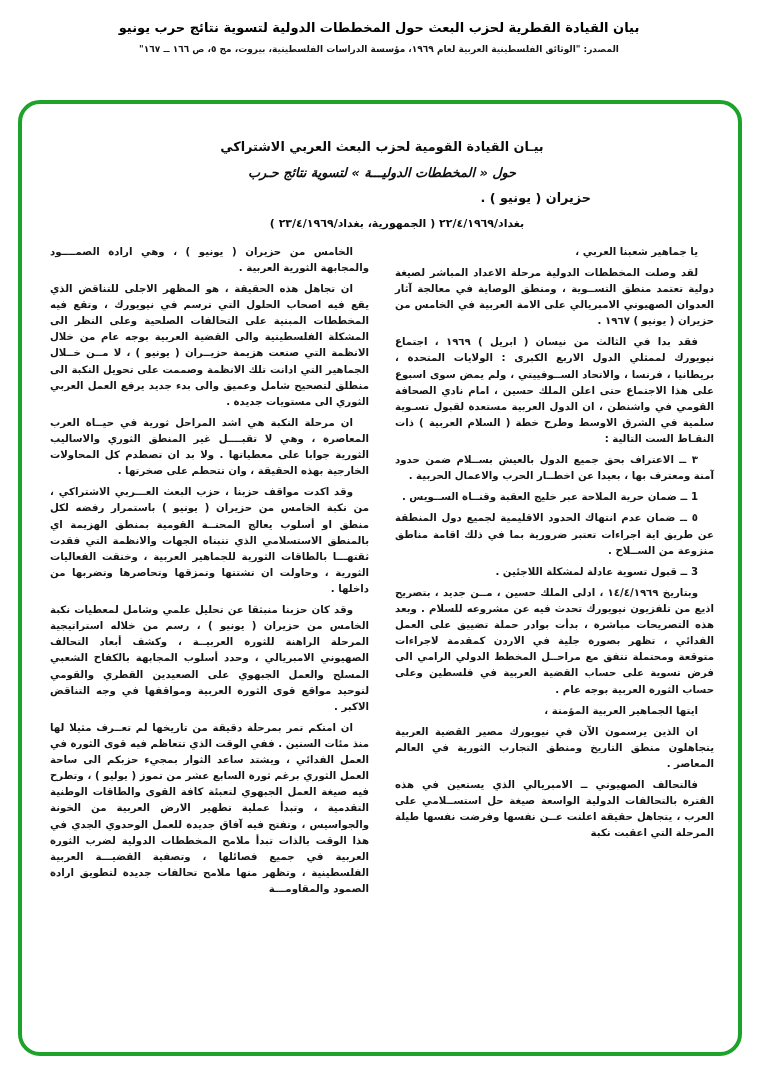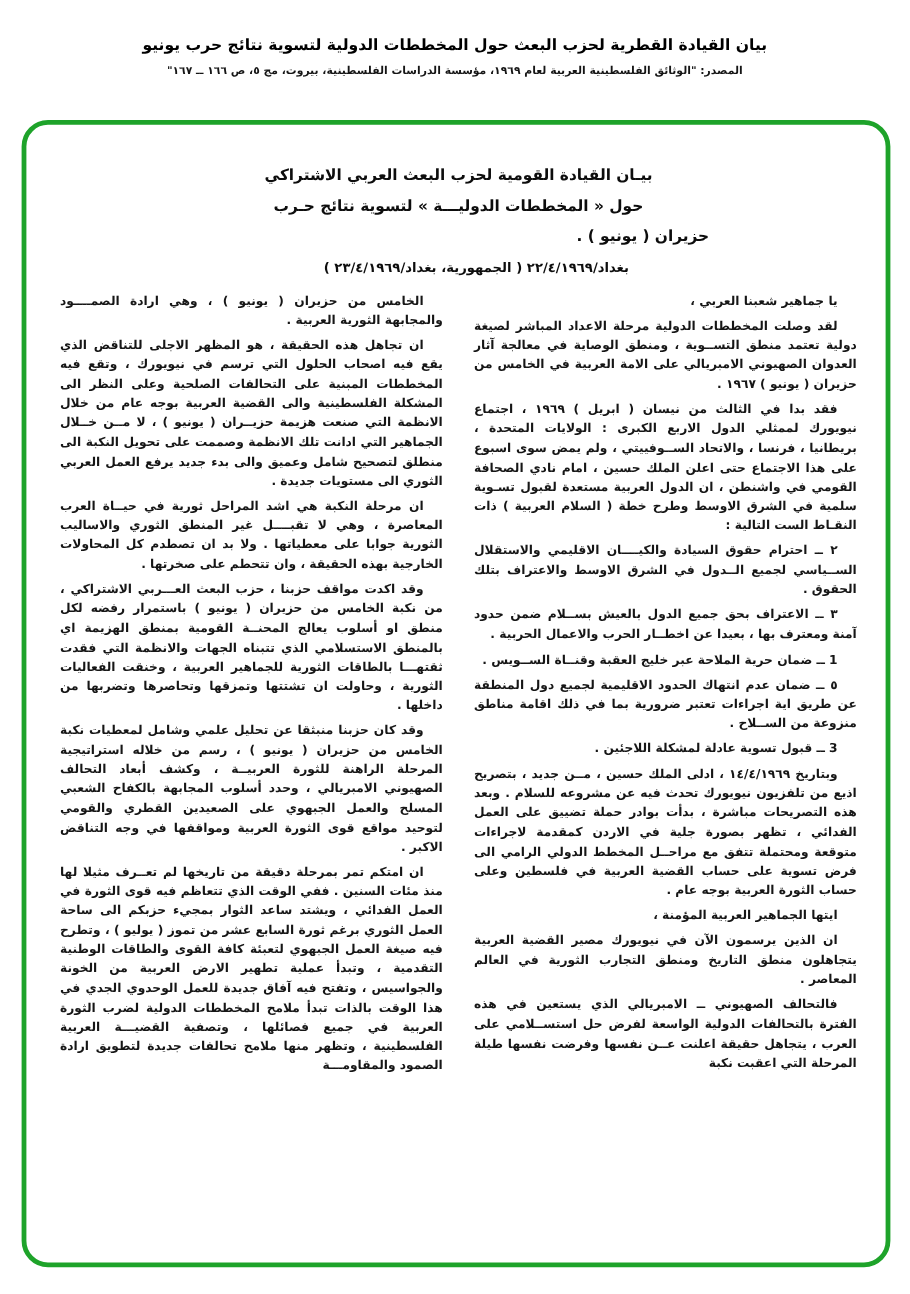--- a/index.html
+++ b/index.html
@@ -4,40 +4,40 @@
 <style>
   html, body { margin: 0; padding: 0; background: #ffffff; }
   .page {
     width: 758px; height: 1078px;
     position: relative; overflow: hidden;
     background: #ffffff;
     direction: rtl;
     font-family: "DejaVu Sans", sans-serif;
     color: #111111;
   }
-  .top-header { text-align: center; padding-top: 31px; }
+  .top-header { text-align: center; padding-top: 20px; }
   .top-title { font-size: 13px; font-weight: bold; color: #000000; padding: 0 30px; }
   .top-source { font-size: 9px; font-weight: bold; color: #151515; margin-top: 9px; padding: 0 20px; }
   .frame {
     position: absolute;
     top: 100px; right: 16px; left: 18px; bottom: 22px;
     border: 4px solid #1ea32a;
     border-radius: 22px;
     background: #ffffff;
     box-sizing: border-box;
     padding: 26px 24px 18px 28px;
     overflow: hidden;
   }
   .doc-heading {
     width: 430px; margin: 4px auto 2px auto;
     font-size: 12.8px; font-weight: bold; line-height: 2.0;
     text-align: center; color: #0d0d0d;
   }
   .doc-heading .h-line { text-align: center; }
-  .doc-heading .h-line:nth-child(2) { letter-spacing: 0.3px; }
+  .doc-heading .h-line:nth-child(2) { letter-spacing: 0.3px; font-style: italic; }
   .doc-heading .h-line:nth-child(3) { text-align: right; padding-right: 6px; }
   .dateline {
     text-align: center; font-size: 11px; font-weight: bold;
     margin: 6px 0 14px 30px; color: #0d0d0d;
   }
   .columns { display: flex; gap: 26px; }
   .col {
     flex: 1 1 0;
     text-align: justify;
     font-size: 10.2px;
@@ -65,29 +65,28 @@
       <div class="h-line">حزيران ( يونيو ) .</div>
     </div>
 
     <div class="dateline">بغداد/٢٢/٤/١٩٦٩   ( الجمهورية، بغداد/٢٣/٤/١٩٦٩ )</div>
 
     <div class="columns">
       <div class="col">
           <p>يا جماهير شعبنا العربي ،</p>
           <p>لقد وصلت المخططات الدولية مرحلة الاعداد المباشر لصيغة دولية تعتمد منطق التســوية ، ومنطق الوصاية في معالجة آثار العدوان الصهيوني الامبريالي على الامة العربية في الخامس من حزيران ( يونيو ) ١٩٦٧ .</p>
           <p>فقد بدا في الثالث من نيسان ( ابريل ) ١٩٦٩ ، اجتماع نيويورك لممثلي الدول الاربع الكبرى : الولايات المتحدة ، بريطانيا ، فرنسا ، والاتحاد الســوفييتي ، ولم يمض سوى اسبوع على هذا الاجتماع حتى اعلن الملك حسين ، امام نادي الصحافة القومي في واشنطن ، ان الدول العربية مستعدة لقبول تسـوية سلمية في الشرق الاوسط وطرح خطة ( السلام العربية ) ذات النقـاط الست التالية :</p>
-          <p>٢ ــ احترام حقوق السيادة والكيــــان الاقليمي والاستقلال الســياسي لجميع الــدول في الشرق الاوسط والاعتراف بتلك الحقوق .</p>
           <p>٣ ــ الاعتراف بحق جميع الدول بالعيش بســلام ضمن حدود آمنة ومعترف بها ، بعيدا عن اخطــار الحرب والاعمال الحربية .</p>
           <p>1 ــ ضمان حرية الملاحة عبر خليج العقبة وقنــاة الســويس .</p>
           <p>٥ ــ ضمان عدم انتهاك الحدود الاقليمية لجميع دول المنطقة عن طريق اية اجراءات تعتبر ضرورية بما في ذلك اقامة مناطق منزوعة من الســلاح .</p>
           <p>3 ــ قبول تسوية عادلة لمشكلة اللاجئين .</p>
           <p>وبتاريخ ١٤/٤/١٩٦٩ ، ادلى الملك حسين ، مــن جديد ، بتصريح اذيع من تلفزيون نيويورك تحدث فيه عن مشروعه للسلام . وبعد هذه التصريحات مباشرة ، بدأت بوادر حملة تضييق على العمل الفدائي ، تظهر بصورة جلية في الاردن كمقدمة لاجراءات متوقعة ومحتملة تتفق مع مراحــل المخطط الدولي الرامي الى فرض تسوية على حساب القضية العربية في فلسطين وعلى حساب الثورة العربية بوجه عام .</p>
           <p>ايتها الجماهير العربية المؤمنة ،</p>
           <p>ان الذين يرسمون الآن في نيويورك مصير القضية العربية يتجاهلون منطق التاريخ ومنطق التجارب الثورية في العالم المعاصر .</p>
-          <p>فالتحالف الصهيوني ــ الامبريالي الذي يستعين في هذه الفترة بالتحالفات الدولية الواسعة لفرض حل استســلامي على العرب ، يتجاهل حقيقة اعلنت عــن نفسها وفرضت نفسها طيلة المرحلة التي اعقبت نكبة</p>
+          <p>فالتحالف الصهيوني ــ الامبريالي الذي يستعين في هذه الفترة بالتحالفات الدولية الواسعة صيغة حل استســلامي على العرب ، يتجاهل حقيقة اعلنت عــن نفسها وفرضت نفسها طيلة المرحلة التي اعقبت نكبة</p>
         </div>
       <div class="col">
           <p>الخامس من حزيران ( يونيو ) ، وهي ارادة الصمــــود والمجابهة الثورية العربية .</p>
           <p>ان تجاهل هذه الحقيقة ، هو المظهر الاجلى للتناقض الذي يقع فيه اصحاب الحلول التي ترسم في نيويورك ، وتقع فيه المخططات المبنية على التحالفات الصلحية وعلى النظر الى المشكلة الفلسطينية والى القضية العربية بوجه عام من خلال الانظمة التي صنعت هزيمة حزيــران ( يونيو ) ، لا مــن خــلال الجماهير التي ادانت تلك الانظمة وصممت على تحويل النكبة الى منطلق لتصحيح شامل وعميق والى بدء جديد يرفع العمل العربي الثوري الى مستويات جديدة .</p>
           <p>ان مرحلة النكبة هي اشد المراحل ثورية في حيــاة العرب المعاصرة ، وهي لا تقبــــل غير المنطق الثوري والاساليب الثورية جوابا على معطياتها . ولا بد ان تصطدم كل المحاولات الخارجية بهذه الحقيقة ، وان تتحطم على صخرتها .</p>
           <p>وقد اكدت مواقف حزبنا ، حزب البعث العـــربي الاشتراكي ، من نكبة الخامس من حزيران ( يونيو ) باستمرار رفضه لكل منطق او أسلوب يعالج المحنــة القومية بمنطق الهزيمة اي بالمنطق الاستسلامي الذي تتبناه الجهات والانظمة التي فقدت ثقتهـــا بالطاقات الثورية للجماهير العربية ، وخنقت الفعاليات الثورية ، وحاولت ان تشتتها وتمزقها وتحاصرها وتضربها من داخلها .</p>
           <p>وقد كان حزبنا منبثقا عن تحليل علمي وشامل لمعطيات نكبة الخامس من حزيران ( يونيو ) ، رسم من خلاله استراتيجية المرحلة الراهنة للثورة العربيــة ، وكشف أبعاد التحالف الصهيوني الامبريالي ، وحدد أسلوب المجابهة بالكفاح الشعبي المسلح والعمل الجبهوي على الصعيدين القطري والقومي لتوحيد مواقع قوى الثورة العربية ومواقفها في وجه التناقض الاكبر .</p>
           <p>ان امتكم تمر بمرحلة دقيقة من تاريخها لم تعــرف مثيلا لها منذ مئات السنين . ففي الوقت الذي تتعاظم فيه قوى الثورة في العمل الفدائي ، ويشتد ساعد الثوار بمجيء حزبكم الى ساحة العمل الثوري برغم ثورة السابع عشر من تموز ( يوليو ) ، وتطرح فيه صيغة العمل الجبهوي لتعبئة كافة القوى والطاقات الوطنية التقدمية ، وتبدأ عملية تطهير الارض العربية من الخونة والجواسيس ، وتفتح فيه آفاق جديدة للعمل الوحدوي الجدي في هذا الوقت بالذات تبدأ ملامح المخططات الدولية لضرب الثورة العربية في جميع فصائلها ، وتصفية القضيـــة العربية الفلسطينية ، وتظهر منها ملامح تحالفات جديدة لتطويق ارادة الصمود والمقاومـــة</p>
         </div>
     </div>

